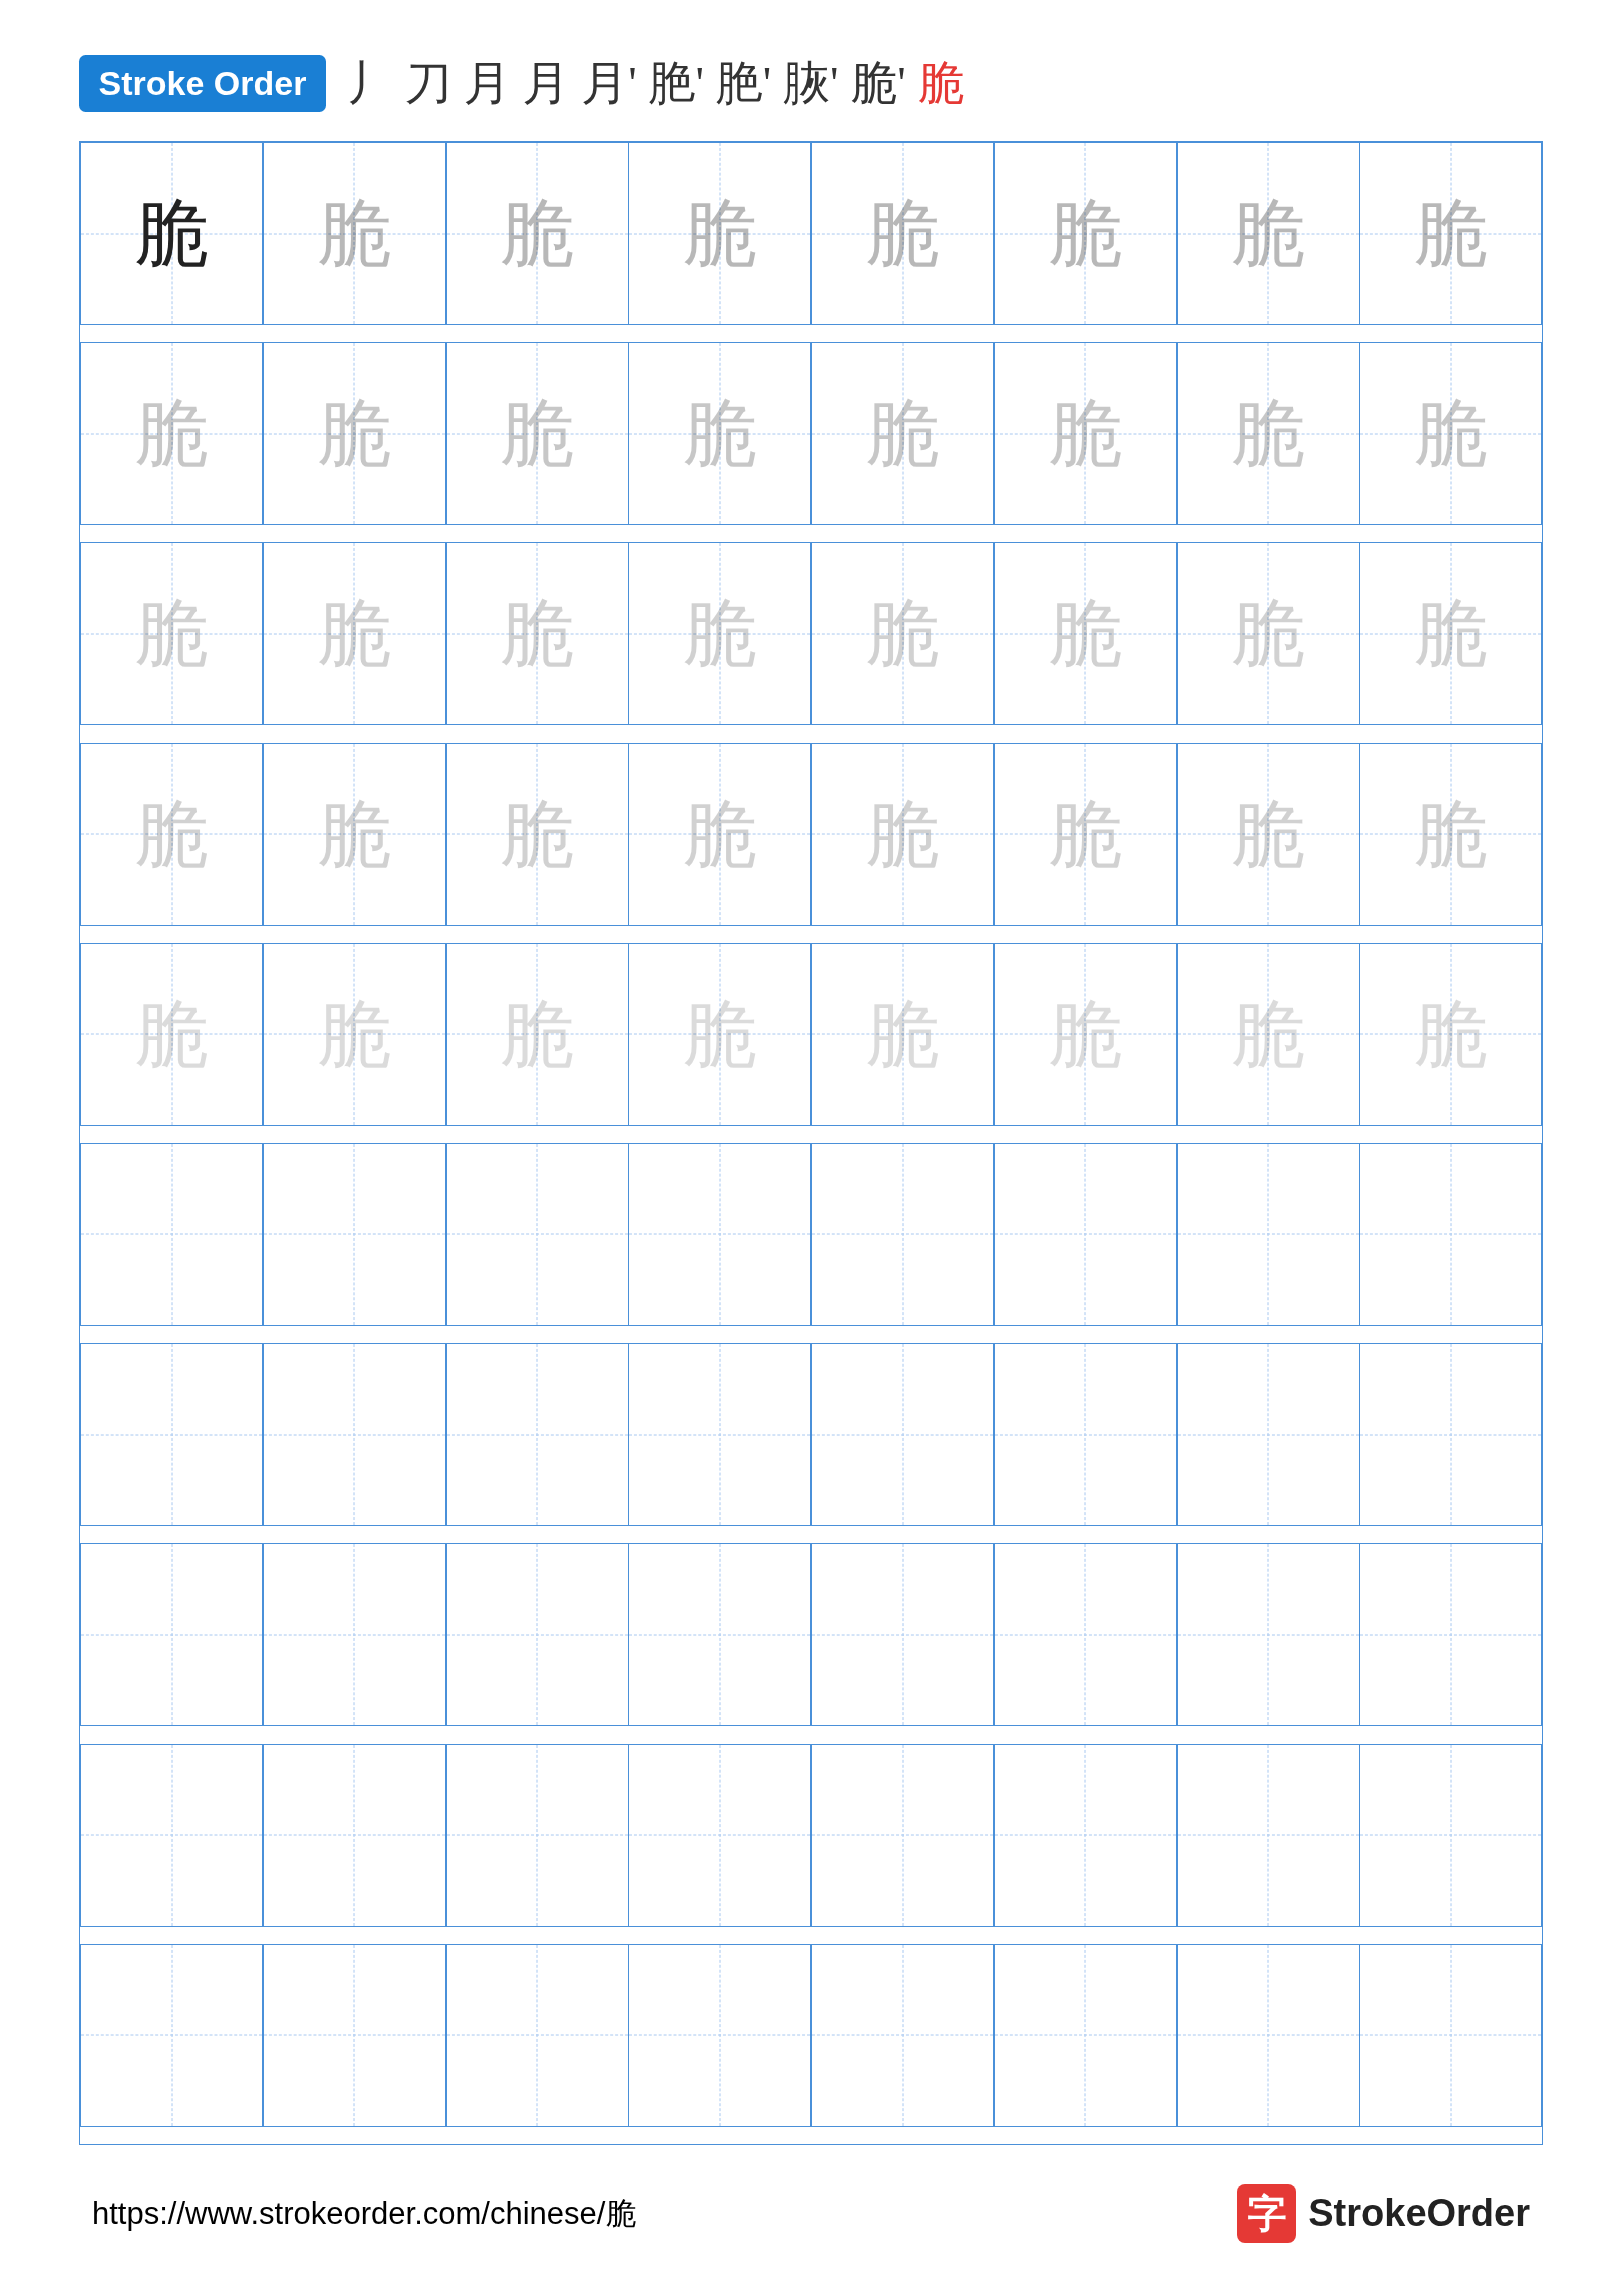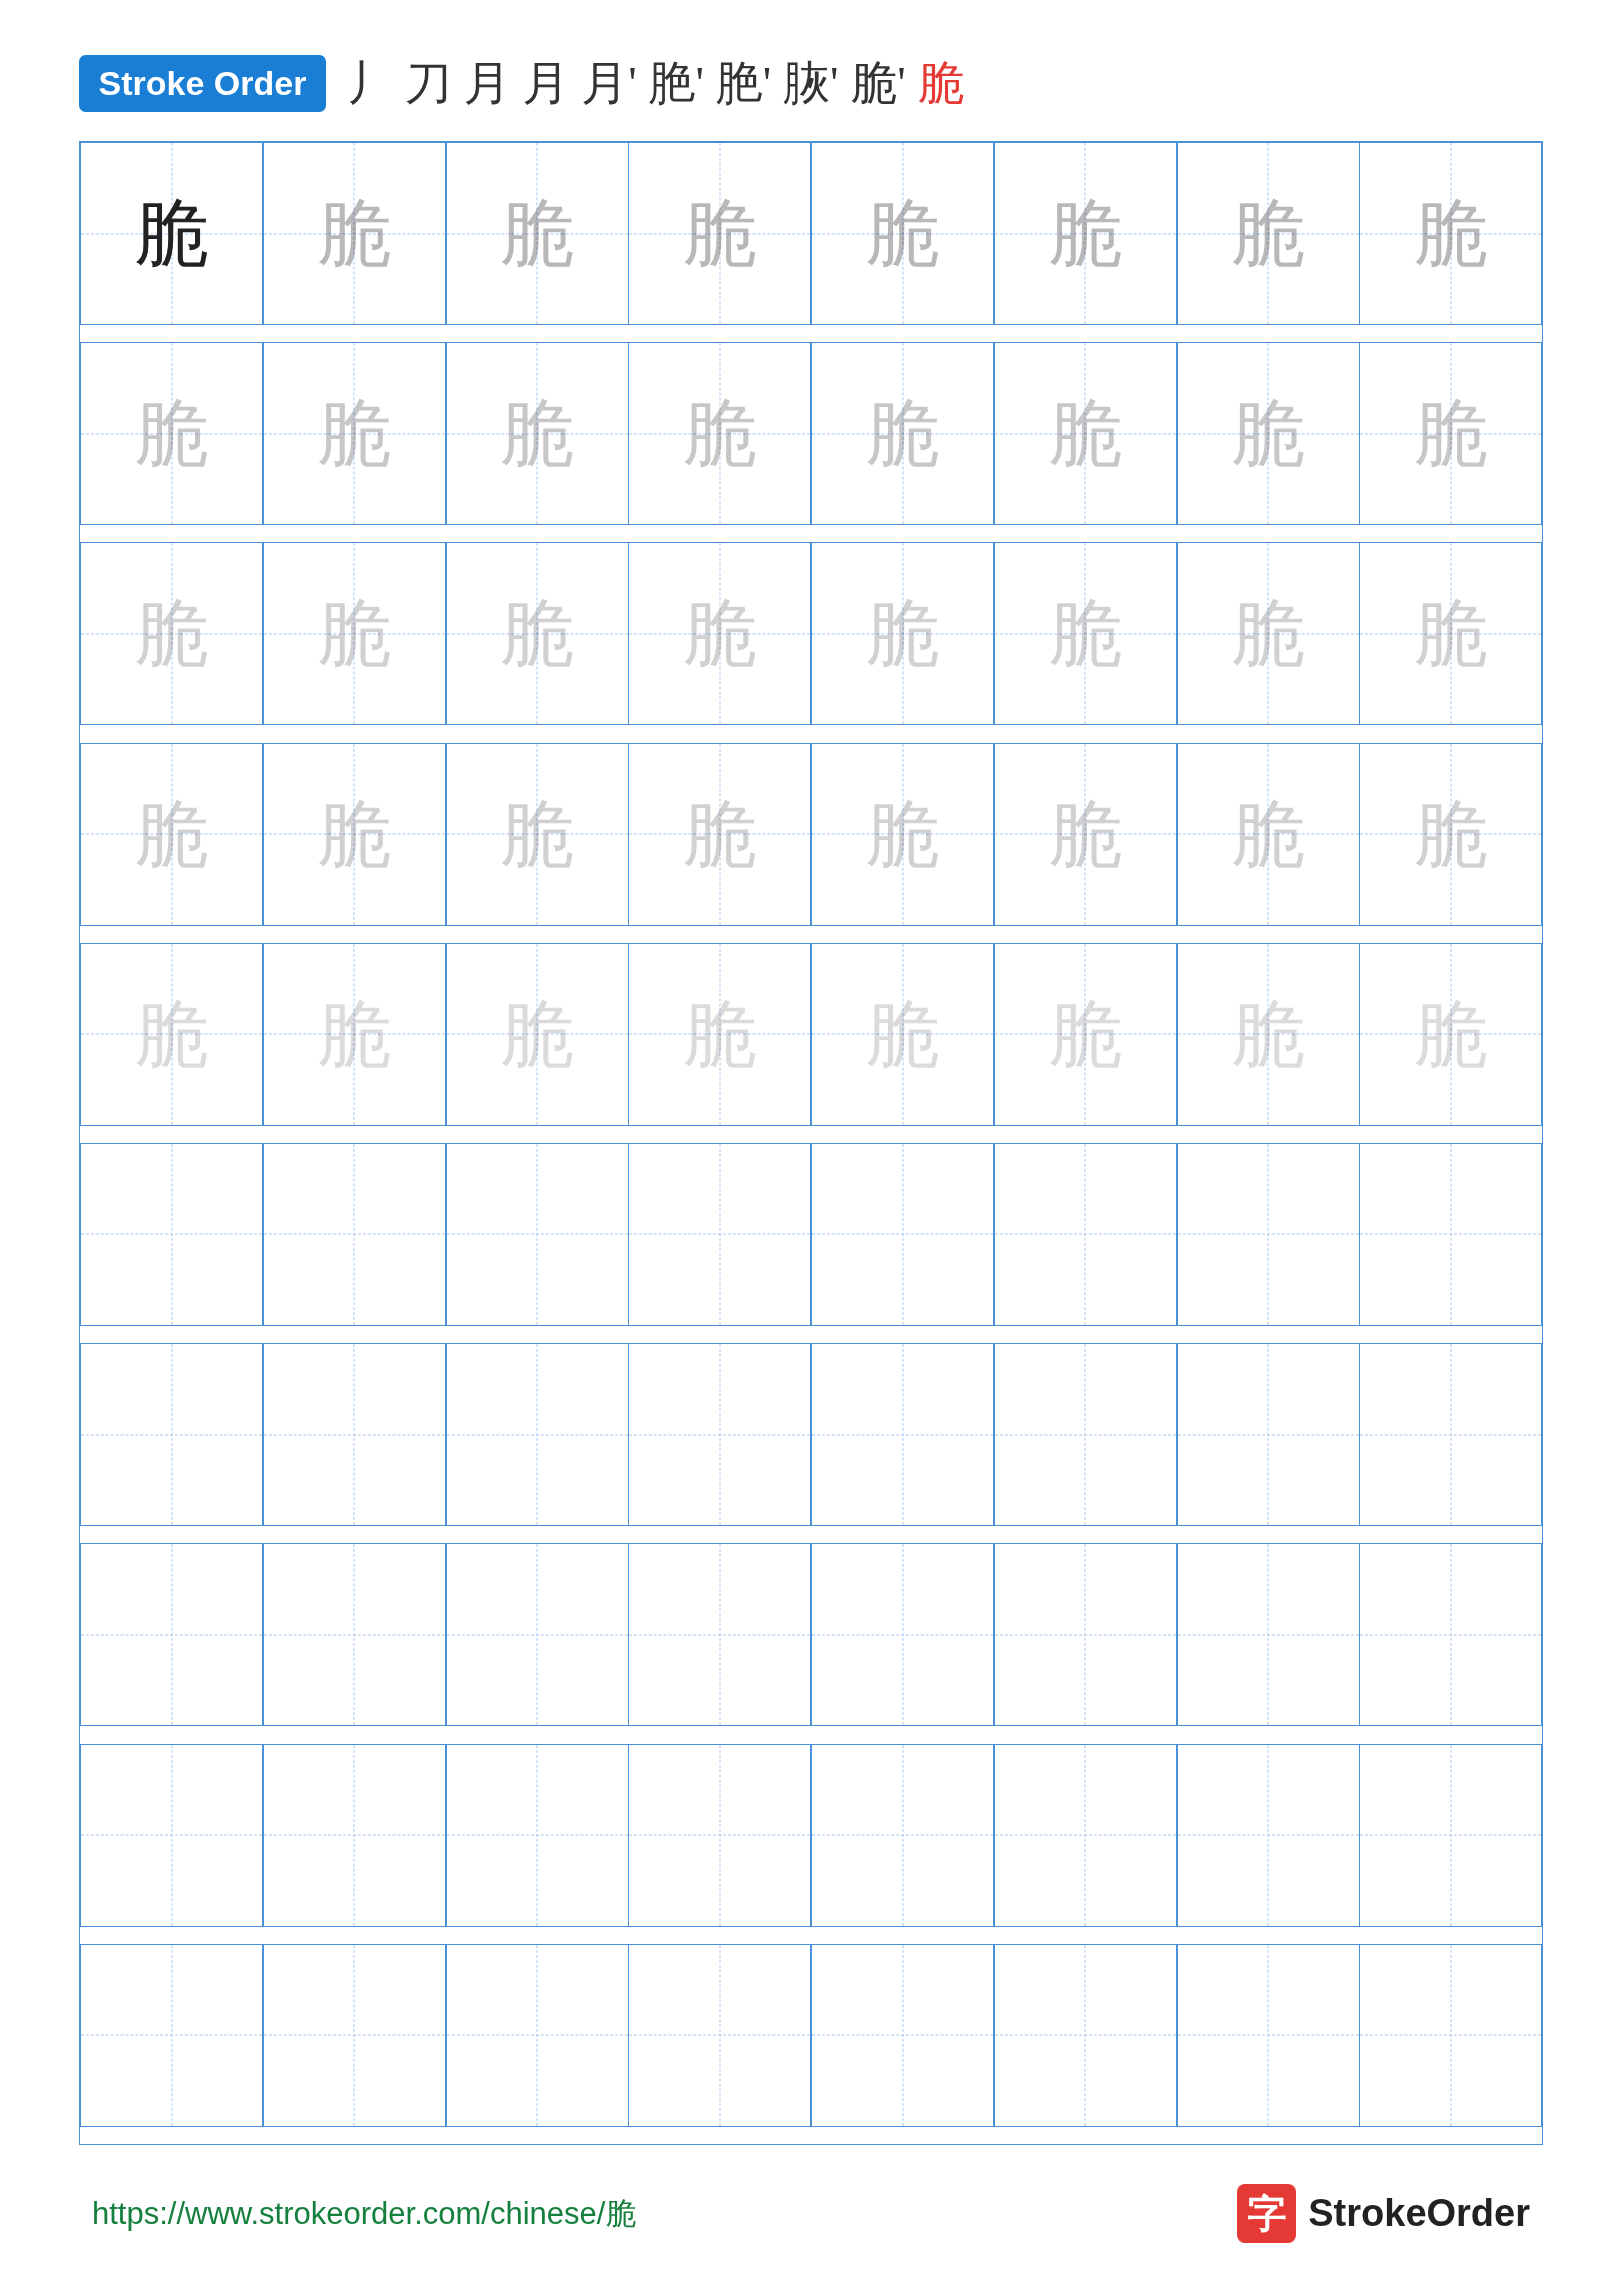--- a/index.html
+++ b/index.html
@@ -140,21 +140,21 @@
       width: 100%;
       display: flex;
       justify-content: space-between;
       align-items: center;
       margin-top: 39px;
       padding: 0 13px;
     }
 
     .footer-url {
       font-size: 31px;
-      color: #15803d;
+      color: #000000;
       text-decoration: none;
     }
 
     .footer-logo {
       display: flex;
       align-items: center;
       gap: 11.8px;
     }
 
     .footer-logo-icon {

